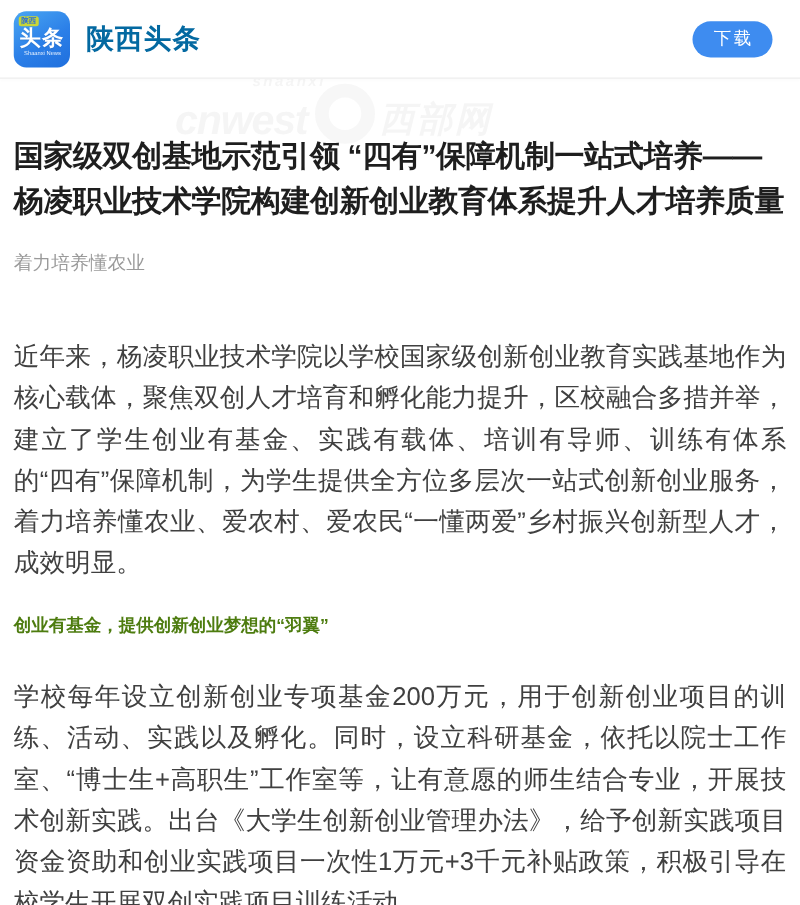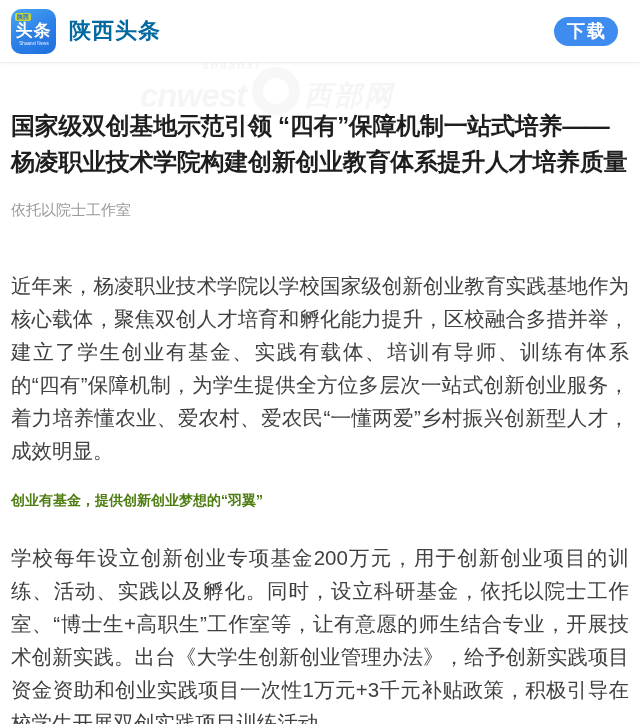--- a/index.html
+++ b/index.html
@@ -61,27 +61,26 @@
     margin-left: 13px;
     letter-spacing: 1px;
   }
   .download-btn {
     margin-left: auto;
     width: 64px; height: 29px;
     border: none;
     border-radius: 15px;
     background: #3e8cf0;
     color: #ffffff;
-    font-size: 18px;
+    font-size: 14px;
     letter-spacing: 2px;
     font-family: "Liberation Sans", sans-serif;
     cursor: pointer;
     display: flex; align-items: center; justify-content: center;
     padding-left: 2px;
-    font-weight: bold;
   }
 
   
   .watermark {
     position: absolute;
     top: 58px; left: 140px;
     width: 340px;
     z-index: 0;
     color: rgba(110,110,110,0.07);
     pointer-events: none;
@@ -164,21 +163,21 @@
     </div>
   </div>
 
   <main class="article">
     <h1 class="article-title">
       <span>国家级双创基地示范引领 “四有”保障机制一站式培养——</span>
       <span>杨凌职业技术学院构建创新创业教育体系提升人才培养质量</span>
     </h1>
 
     <div class="article-meta">
-      <span class="meta-source">依托以院士工作室</span>
+      <span class="meta-source">着力培养懂农业</span>
     </div>
 
     <div class="article-body">
       <p>近年来，杨凌职业技术学院以学校国家级创新创业教育实践基地作为核心载体，聚焦双创人才培育和孵化能力提升，区校融合多措并举，建立了学生创业有基金、实践有载体、培训有导师、训练有体系的“四有”保障机制，为学生提供全方位多层次一站式创新创业服务，着力培养懂农业、爱农村、爱农民“一懂两爱”乡村振兴创新型人才，成效明显。</p>
       <h2>创业有基金，提供创新创业梦想的“羽翼”</h2>
       <p>学校每年设立创新创业专项基金200万元，用于创新创业项目的训练、活动、实践以及孵化。同时，设立科研基金，依托以院士工作室、“博士生+高职生”工作室等，让有意愿的师生结合专业，开展技术创新实践。出台《大学生创新创业管理办法》，给予创新实践项目资金资助和创业实践项目一次性1万元+3千元补贴政策，积极引导在校学生开展双创实践项目训练活动。</p>
     </div>
   </main>
 
 </div>

